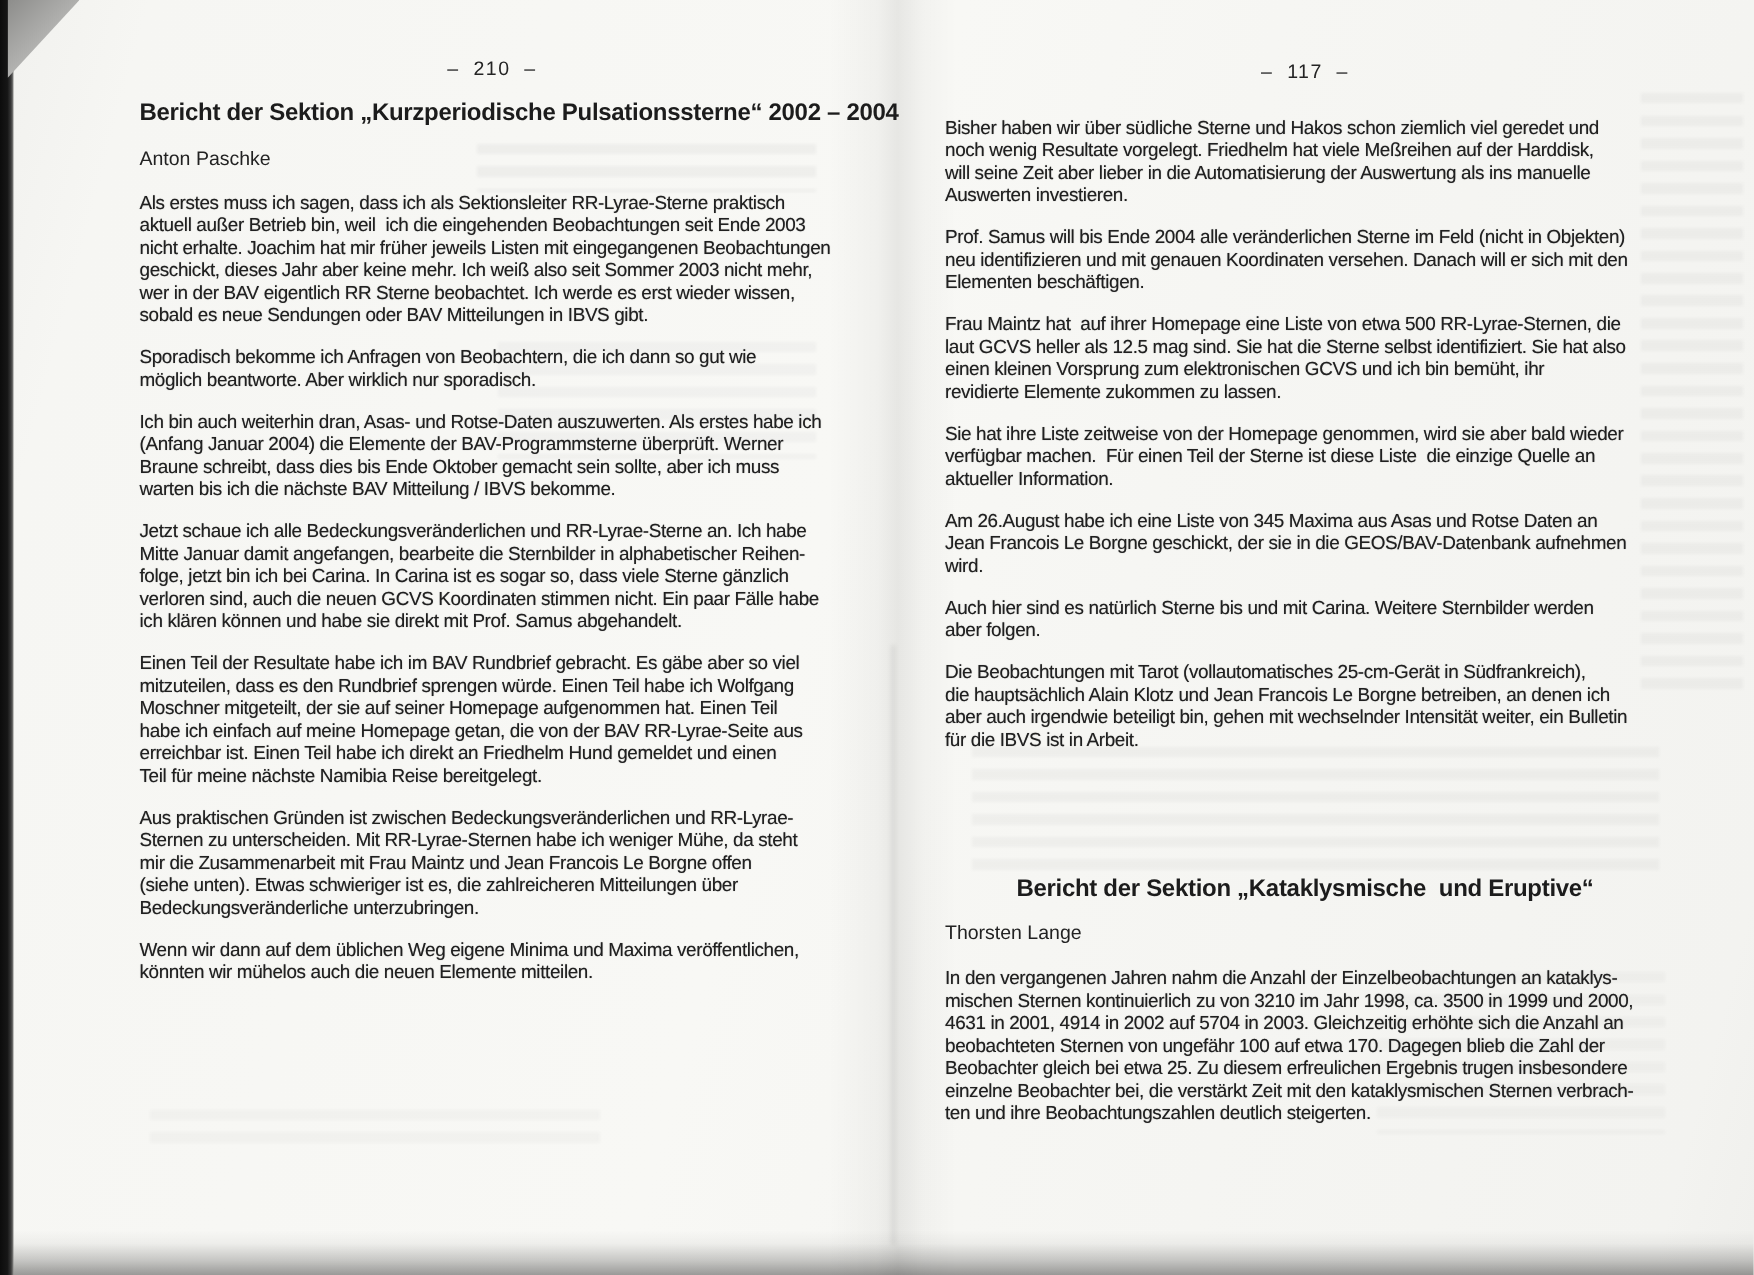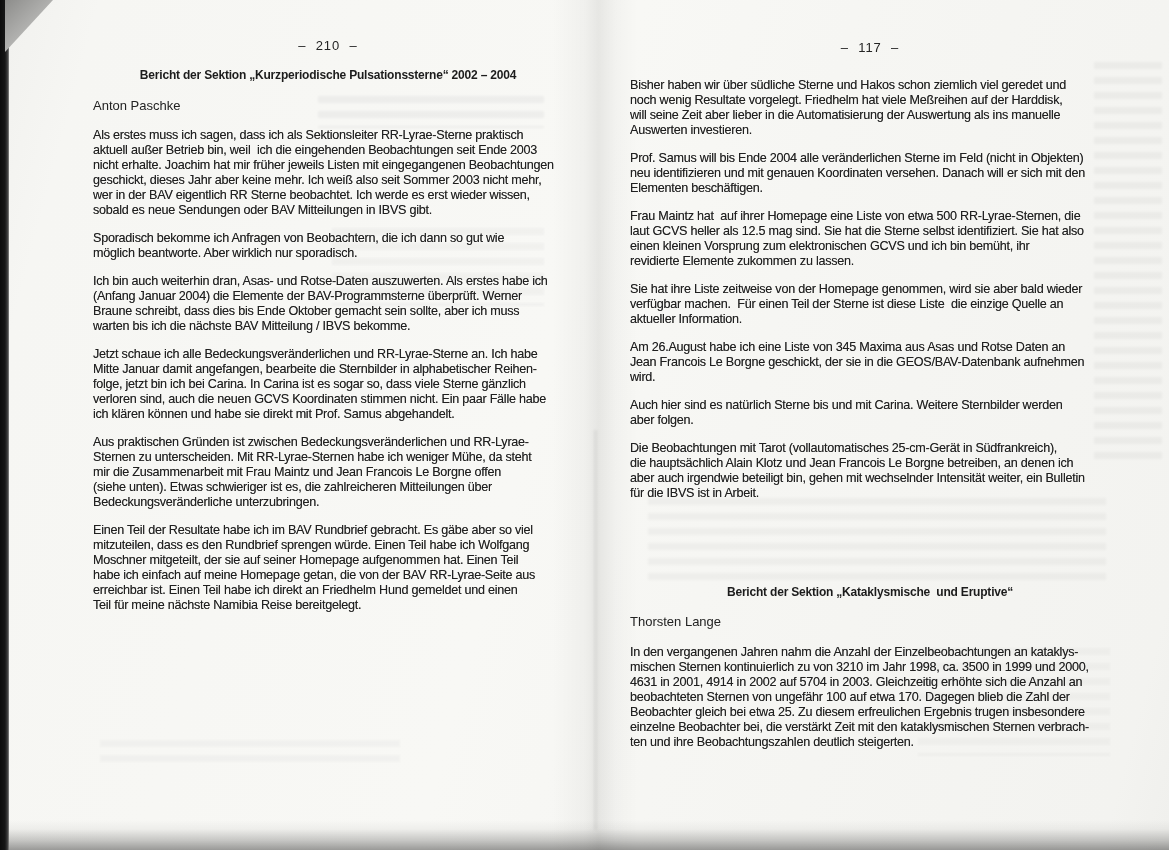--- a/index.html
+++ b/index.html
@@ -91,21 +91,21 @@
     line-height: 15px;
     margin: 0 0 15px 0;
     white-space: pre;
     letter-spacing: 1px;
     color: #242424;
   }
   .page-col.right .pagenum { margin-bottom: 23px; }
 
   .title {
     font-weight: bold;
-    font-size: 12px;
+    font-size: 16px;
     line-height: 15px;
     text-align: center;
     margin: 0 0 15px 0;
     white-space: pre;
     letter-spacing: -0.2px;
     color: #1c1c1c;
   }
   .author {
     font-size: 13px;
     line-height: 15px;
@@ -155,31 +155,33 @@
 möglich beantworte. Aber wirklich nur sporadisch.</p>
     <p class="para">Ich bin auch weiterhin dran, Asas- und Rotse-Daten auszuwerten. Als erstes habe ich
 (Anfang Januar 2004) die Elemente der BAV-Programmsterne überprüft. Werner
 Braune schreibt, dass dies bis Ende Oktober gemacht sein sollte, aber ich muss
 warten bis ich die nächste BAV Mitteilung / IBVS bekomme.</p>
     <p class="para">Jetzt schaue ich alle Bedeckungsveränderlichen und RR-Lyrae-Sterne an. Ich habe
 Mitte Januar damit angefangen, bearbeite die Sternbilder in alphabetischer Reihen-
 folge, jetzt bin ich bei Carina. In Carina ist es sogar so, dass viele Sterne gänzlich
 verloren sind, auch die neuen GCVS Koordinaten stimmen nicht. Ein paar Fälle habe
 ich klären können und habe sie direkt mit Prof. Samus abgehandelt.</p>
-    <p class="para">Aus praktischen Gründen ist zwischen Bedeckungsveränderlichen und RR-Lyrae-
-Sternen zu unterscheiden. Mit RR-Lyrae-Sternen habe ich weniger Mühe, da steht
-mir die Zusammenarbeit mit Frau Maintz und Jean Francois Le Borgne offen
-(siehe unten). Etwas schwieriger ist es, die zahlreicheren Mitteilungen über
-Bedeckungsveränderliche unterzubringen.</p>
     <p class="para">Einen Teil der Resultate habe ich im BAV Rundbrief gebracht. Es gäbe aber so viel
 mitzuteilen, dass es den Rundbrief sprengen würde. Einen Teil habe ich Wolfgang
 Moschner mitgeteilt, der sie auf seiner Homepage aufgenommen hat. Einen Teil
 habe ich einfach auf meine Homepage getan, die von der BAV RR-Lyrae-Seite aus
 erreichbar ist. Einen Teil habe ich direkt an Friedhelm Hund gemeldet und einen
 Teil für meine nächste Namibia Reise bereitgelegt.</p>
+    <p class="para">Aus praktischen Gründen ist zwischen Bedeckungsveränderlichen und RR-Lyrae-
+Sternen zu unterscheiden. Mit RR-Lyrae-Sternen habe ich weniger Mühe, da steht
+mir die Zusammenarbeit mit Frau Maintz und Jean Francois Le Borgne offen
+(siehe unten). Etwas schwieriger ist es, die zahlreicheren Mitteilungen über
+Bedeckungsveränderliche unterzubringen.</p>
+    <p class="para">Wenn wir dann auf dem üblichen Weg eigene Minima und Maxima veröffentlichen,
+könnten wir mühelos auch die neuen Elemente mitteilen.</p>
   </div>
 
   <div class="page-col right">
     <div class="pagenum">–  117  –</div>
     <p class="para">Bisher haben wir über südliche Sterne und Hakos schon ziemlich viel geredet und
 noch wenig Resultate vorgelegt. Friedhelm hat viele Meßreihen auf der Harddisk,
 will seine Zeit aber lieber in die Automatisierung der Auswertung als ins manuelle
 Auswerten investieren.</p>
     <p class="para">Prof. Samus will bis Ende 2004 alle veränderlichen Sterne im Feld (nicht in Objekten)
 neu identifizieren und mit genauen Koordinaten versehen. Danach will er sich mit den

